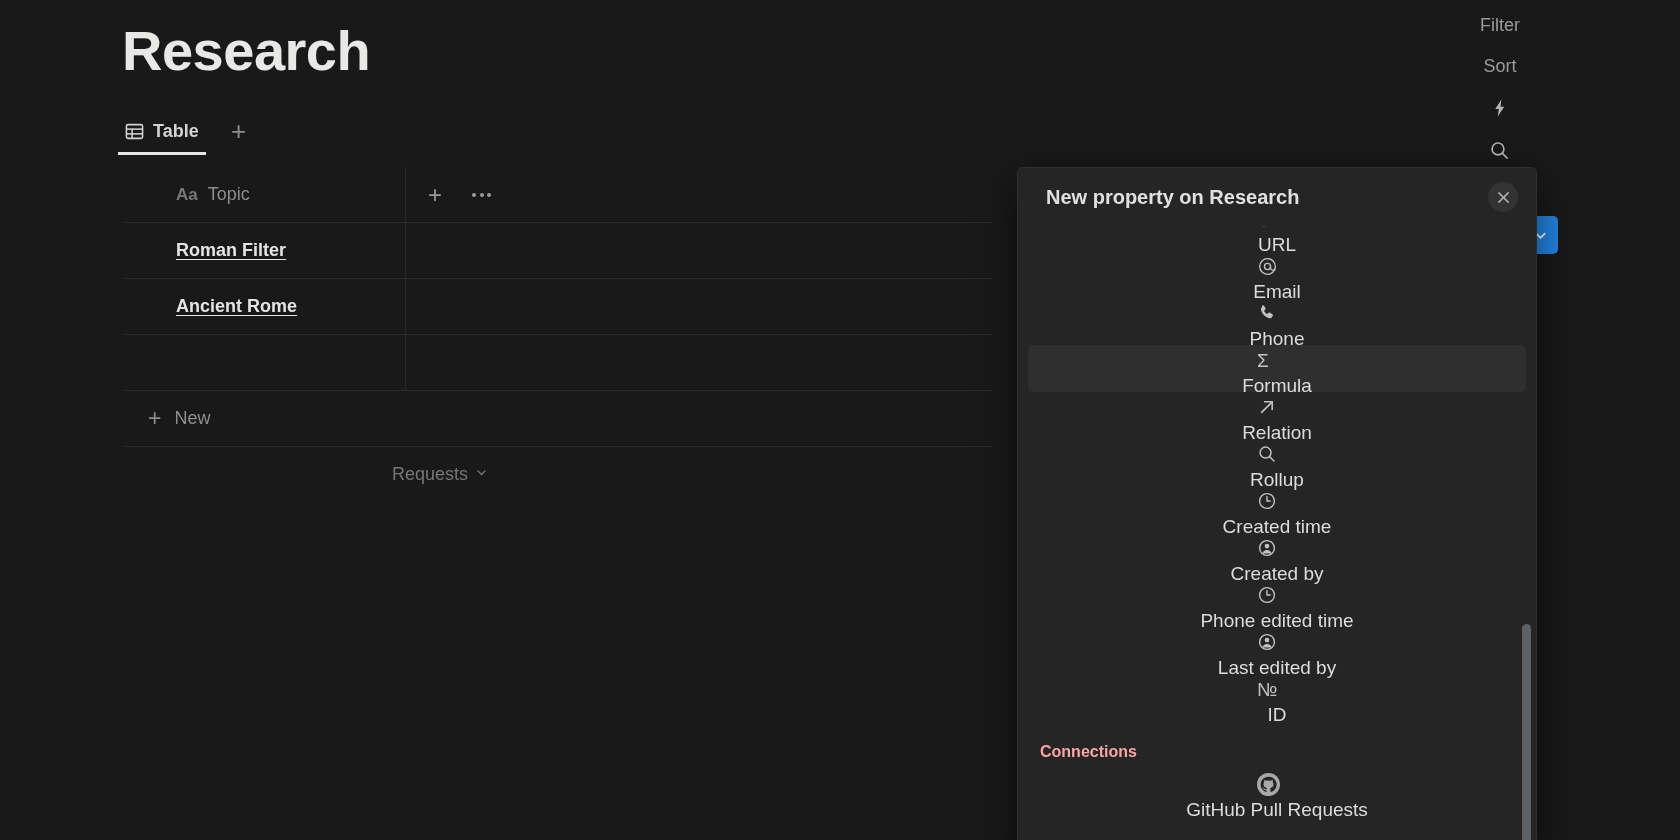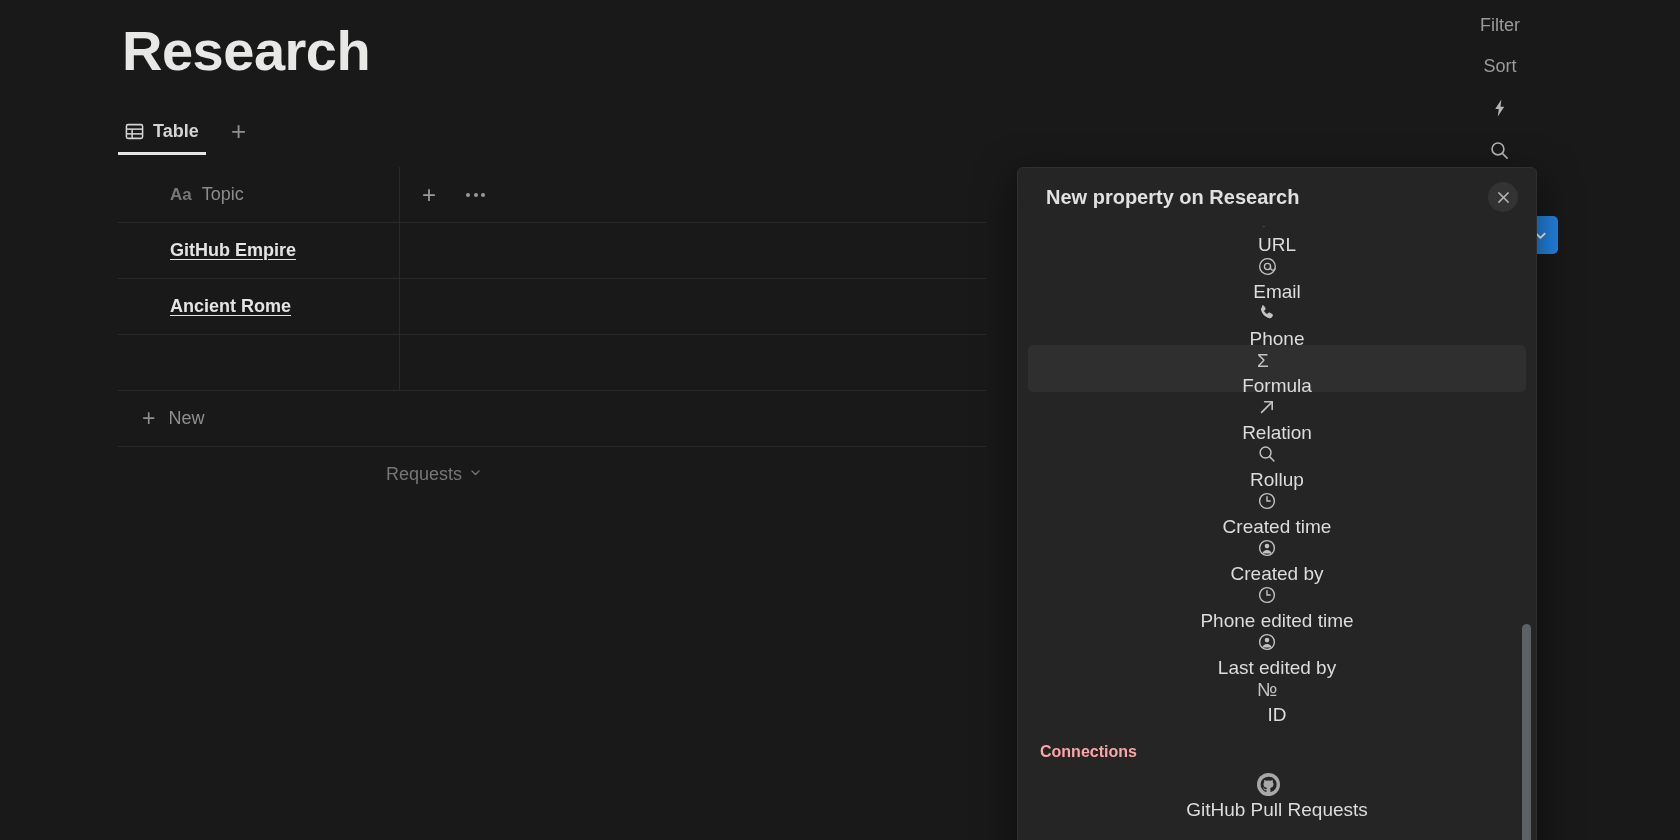--- a/index.html
+++ b/index.html
@@ -98,21 +98,21 @@
   .newbtn .divider { width: 1px; background: rgba(255,255,255,0.28); }
   .newbtn .chev {
     display: flex; align-items: center; justify-content: center;
     width: 36px;
     color: #ffffff;
   }
 
   
   .table-wrap {
     position: absolute;
-    left: 118px; top: 167px;
+    left: 124px; top: 167px;
     width: 868px;
   }
   .trow {
     display: flex;
     height: 56px;
     border-bottom: 1px solid #2a2a2a;
   }
   .tcell-primary {
     width: 282px;
     display: flex; align-items: center;
@@ -313,21 +313,21 @@
       <span class="th-dots">
           <i></i>
           <i></i>
           <i></i>
         </span>
     </div>
   </div>
 
   <div class="trow">
     <div class="tcell-primary">
-      <span class="cell-title">GitHub Empire</span>
+      <span class="cell-title">Roman Filter</span>
     </div>
     <div class="tcell-rest"></div>
   </div>
 
   <div class="trow">
     <div class="tcell-primary">
       <span class="cell-title">Ancient Rome</span>
     </div>
     <div class="tcell-rest"></div>
   </div>

